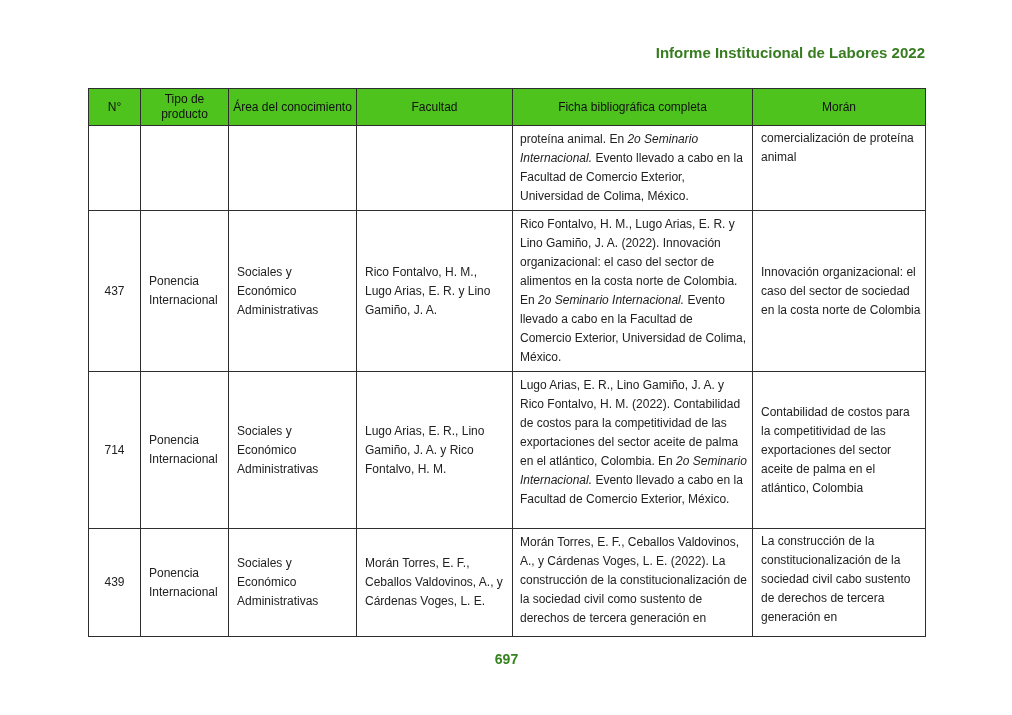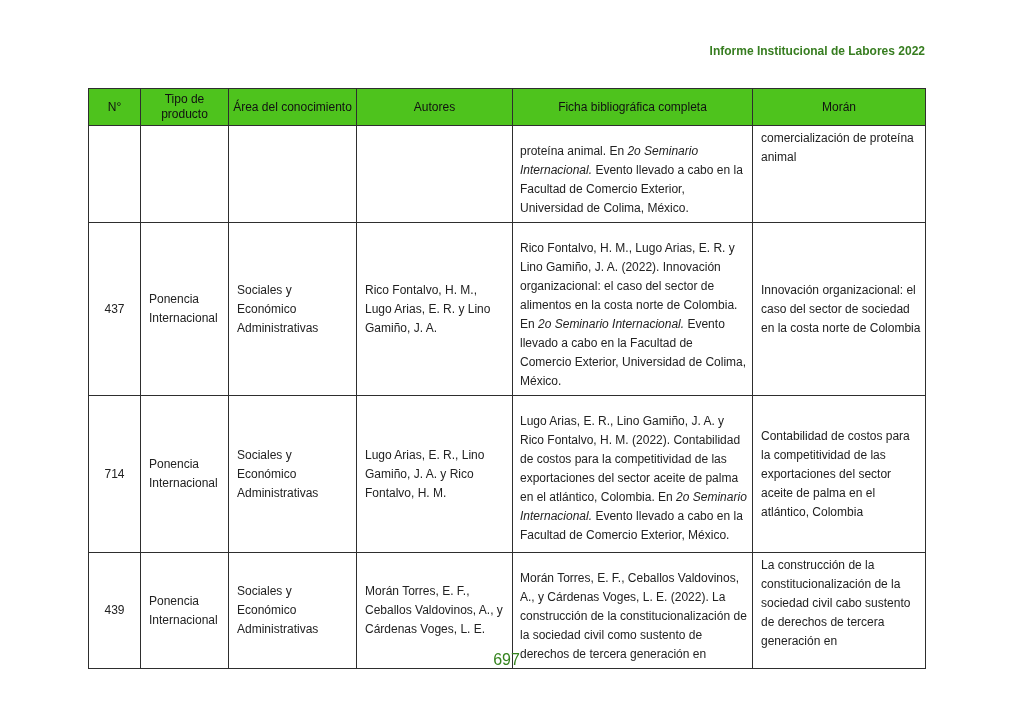--- a/index.html
+++ b/index.html
@@ -6,21 +6,21 @@
   html, body { width: 1012px; height: 715px; background: #ffffff; }
   body {
     position: relative;
     font-family: "Liberation Sans", sans-serif;
     color: #1c1c1c;
   }
   .doc-header {
     position: absolute;
     top: 44px; left: 88px; width: 837px;
     text-align: right;
-    font-size: 12px;
+    font-size: 15px;
     font-weight: bold;
     color: var(--accent-green, #377d20);
   }
   table.report-table {
     position: absolute;
     top: 88px; left: 88px;
     width: 837px;
     border-collapse: collapse;
     table-layout: fixed;
     font-size: 12px;
@@ -44,34 +44,34 @@
     line-height: 1.25;
     padding: 2px 4px;
   }
   .report-table td {
     vertical-align: middle;
     padding: 3px 6px 3px 8px;
     line-height: 19px;
     color: #222;
   }
   .report-table td.cell-num { text-align: center; padding: 6px 2px; }
-  .report-table td.cell-ficha { vertical-align: top; padding: 16px 5px 4px 7px; }
+  .report-table td.cell-ficha { vertical-align: top; padding: 4px 5px 4px 7px; }
   .report-table td.cell-titulo { padding-right: 4px; }
   .report-table td.va-top { vertical-align: top; margin-top: 40px; }
   .row-cont  td { height: 80px; }
   .row-437   td { height: 160px; }
   .row-438   td { height: 157px; margin-left: 8px; }
   .row-439   td { height: 108px; }
   .it { font-style: italic; }
   .page-number {
     position: absolute;
     top: 651px; left: 88px; width: 837px;
     text-align: center;
-    font-size: 16px;
-    font-weight: normal;
+    font-size: 14px;
+    font-weight: bold;
     color: var(--pagenum-green, #35831e);
   }
 </style>
 </head>
 <body>
 
 <div class="doc-header">Informe Institucional de Labores 2022</div>
 
 <table class="report-table">
   <colgroup>
@@ -80,21 +80,21 @@
       <col class="c-area">
       <col class="c-aut">
       <col class="c-ficha">
       <col class="c-tit">
   </colgroup>
   <thead>
     <tr>
       <th>N°</th>
       <th>Tipo de producto</th>
       <th>Área del conocimiento</th>
-      <th>Autores</th>
+      <th>Facultad</th>
       <th>Ficha bibliográfica completa</th>
       <th>Morán</th>
     </tr>
   </thead>
   <tbody>
     <tr class="row-cont">
       <td class="cell-num"></td>
       <td></td>
       <td></td>
       <td></td>

